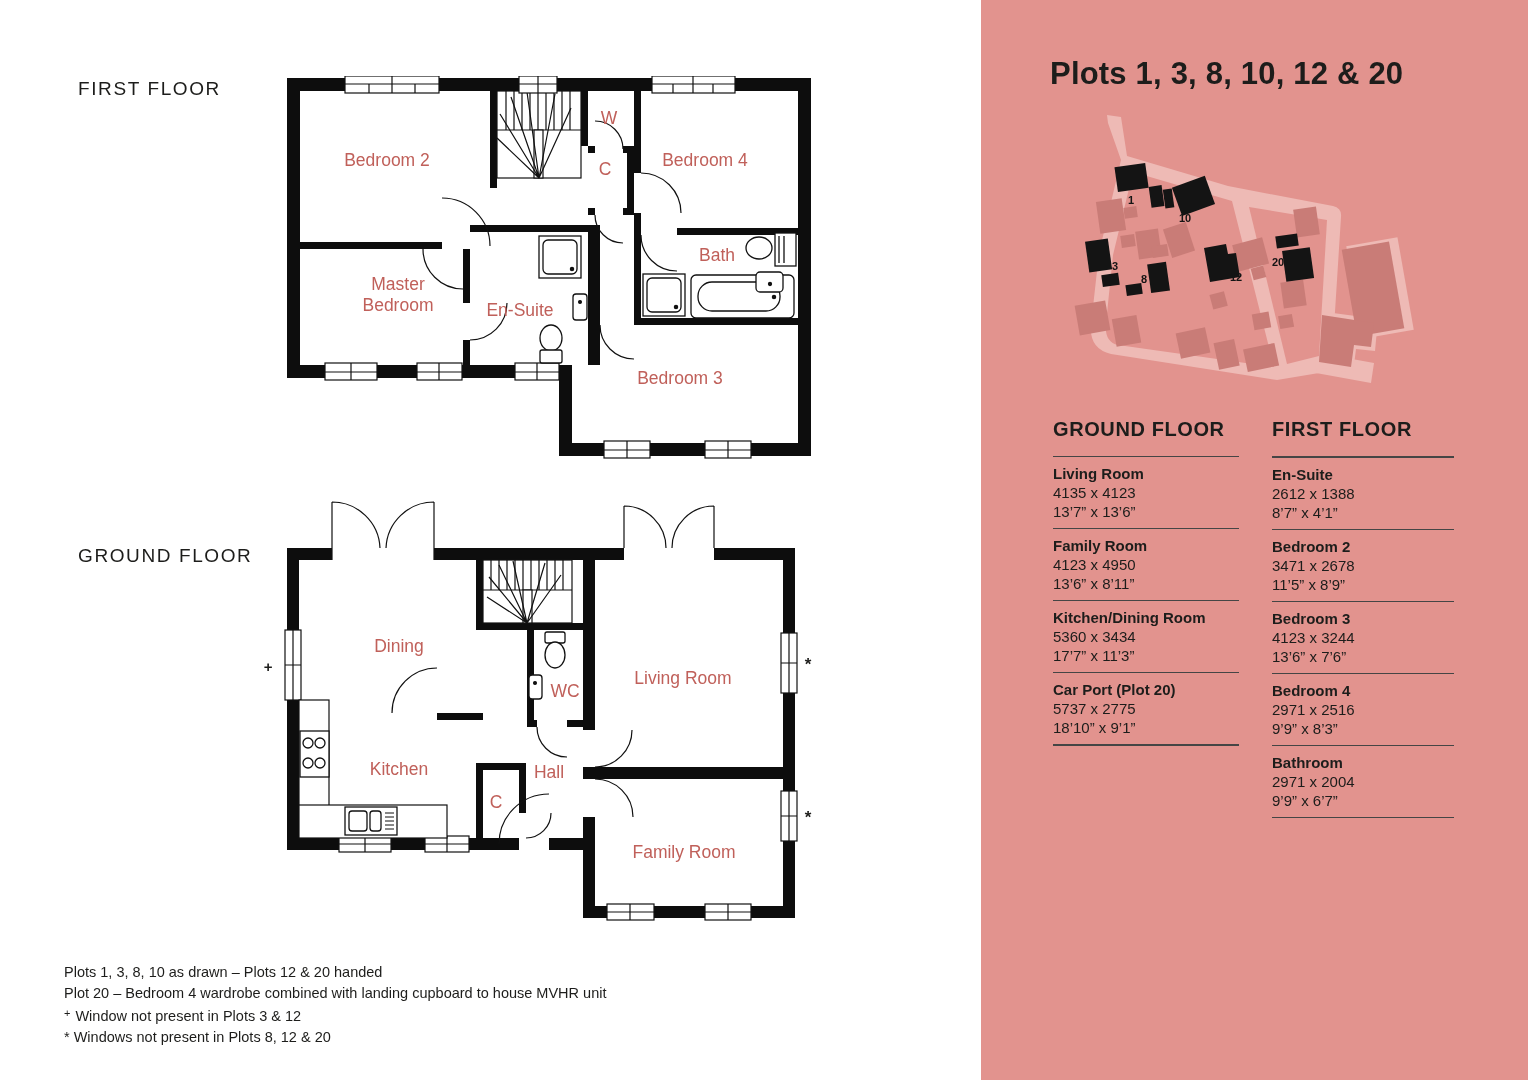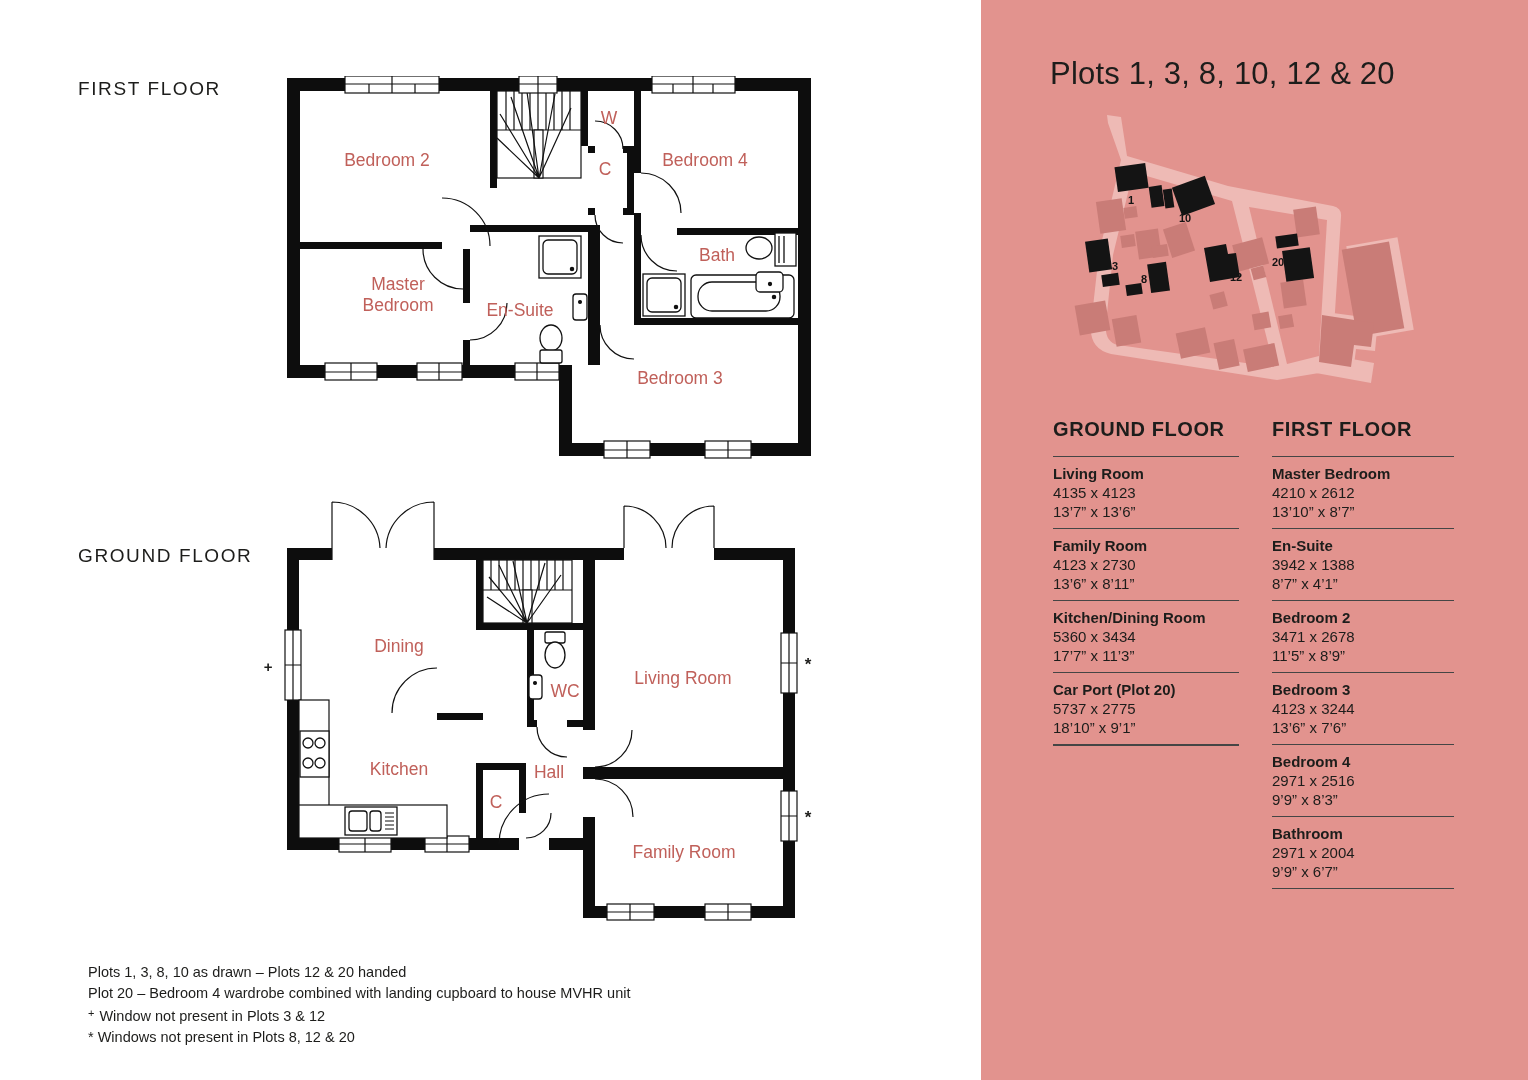--- a/index.html
+++ b/index.html
@@ -10,27 +10,27 @@
     font-weight:500;color:#1d1d1b;}
   .fh-first{top:78px;}
   .fh-ground{top:545px;}
 
   svg text.room-label{fill:#c0605a;font-family:"Liberation Sans","DejaVu Sans",sans-serif;
     font-size:17.5px;font-weight:500;text-anchor:middle;}
   svg text.sym{fill:#1d1d1b;font-weight:700;text-anchor:middle;}
   svg text.plot-num{fill:#141414;font-size:11px;font-weight:700;text-anchor:middle;
     font-family:"Liberation Sans","DejaVu Sans",sans-serif;}
 
-  .notes{position:absolute;left:88px;top:962px;font-size:14.5px;line-height:20.5px;
+  .notes{position:absolute;left:64px;top:962px;font-size:14.5px;line-height:20.5px;
     color:#1d1d1b;font-weight:500;}
   .note-marker{display:inline-block;margin-right:4px;}
   .note-marker.sup{vertical-align:4px;font-size:11px;margin-right:5px;}
 
   .panel{position:absolute;left:981px;top:0;width:547px;height:1080px;background:#e2938e;}
-  .panel-title{position:absolute;left:69px;top:56px;font-size:31px;font-weight:400;
+  .panel-title{position:absolute;left:69px;top:56px;font-size:31px;font-weight:700;
     color:#1d1d1b;letter-spacing:0.2px;margin:0;}
 
   .col{position:absolute;top:418px;color:#1d1d1b;}
   .col-ground{left:72px;width:186px;}
   .col-first{left:291px;width:182px;}
   .col h2{font-size:20px;font-weight:600;letter-spacing:0.6px;margin:0 0 15px 0;color:#1d1d1b;}
   .rule{border-top:1px solid #454545;height:0;}
   .room{padding:7px 0 7px 0;font-size:15px;line-height:19px;}
   .room-name{font-weight:700;}
 </style>
@@ -353,21 +353,21 @@
       <h2>GROUND FLOOR</h2>
       <div class="rule"></div>
       <div class="room">
         <div class="room-name">Living Room</div>
         <div class="room-metric">4135 x 4123</div>
         <div class="room-imperial">13’7” x 13’6”</div>
       </div>
       <div class="rule"></div>
       <div class="room">
         <div class="room-name">Family Room</div>
-        <div class="room-metric">4123 x 2730</div>
+        <div class="room-metric">4123 x 4950</div>
         <div class="room-imperial">13’6” x 8’11”</div>
       </div>
       <div class="rule"></div>
       <div class="room">
         <div class="room-name">Kitchen/Dining Room</div>
         <div class="room-metric">5360 x 3434</div>
         <div class="room-imperial">17’7” x 11’3”</div>
       </div>
       <div class="rule"></div>
       <div class="room">
@@ -375,29 +375,24 @@
         <div class="room-metric">5737 x 2775</div>
         <div class="room-imperial">18’10” x 9’1”</div>
       </div>
       <div class="rule"></div>
       <div class="rule"></div>
     </section>
 
     <section class="col col-first">
       <h2>FIRST FLOOR</h2>
       <div class="rule"></div>
-      <div class="room">
-        <div class="room-name">Master Bedroom</div>
-        <div class="room-metric">4210 x 2612</div>
-        <div class="room-imperial">13’10” x 8’7”</div>
-      </div>
       <div class="rule"></div>
       <div class="room">
         <div class="room-name">En-Suite</div>
-        <div class="room-metric">3942 x 1388</div>
+        <div class="room-metric">2612 x 1388</div>
         <div class="room-imperial">8’7” x 4’1”</div>
       </div>
       <div class="rule"></div>
       <div class="room">
         <div class="room-name">Bedroom 2</div>
         <div class="room-metric">3471 x 2678</div>
         <div class="room-imperial">11’5” x 8’9”</div>
       </div>
       <div class="rule"></div>
       <div class="room">

